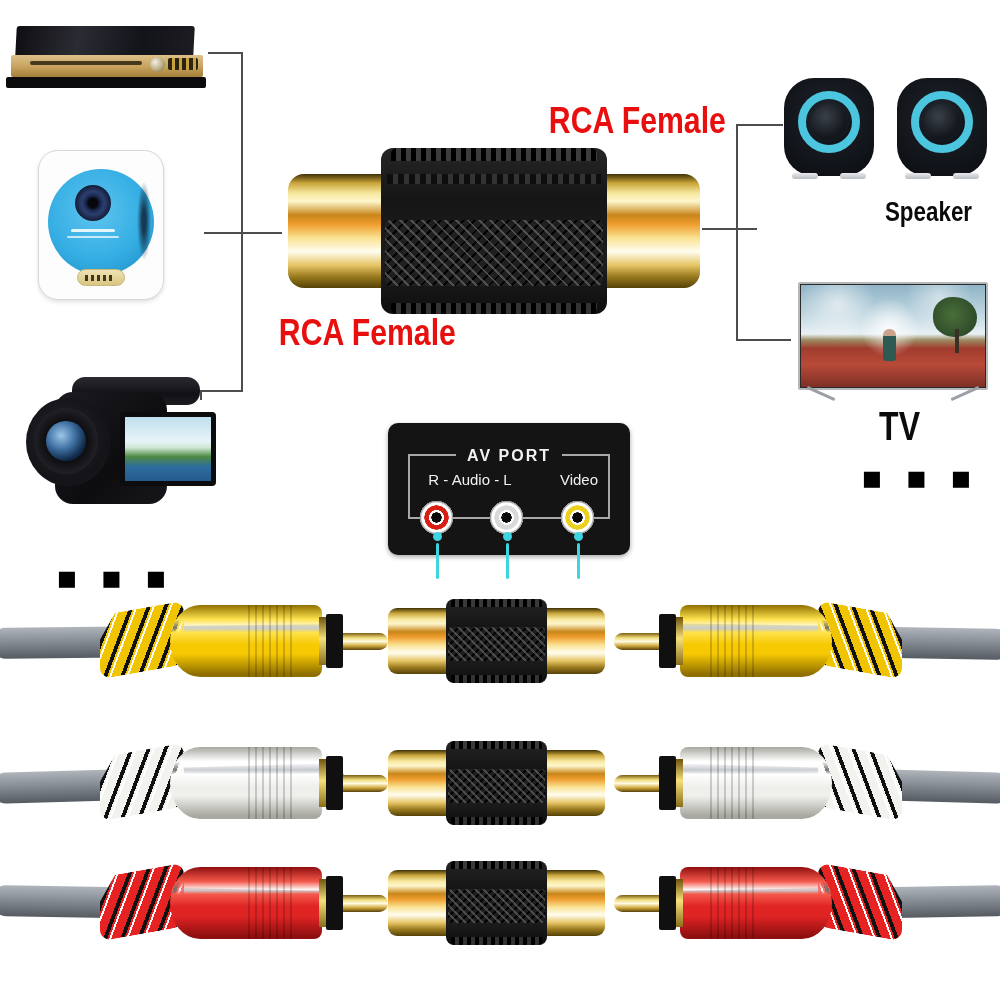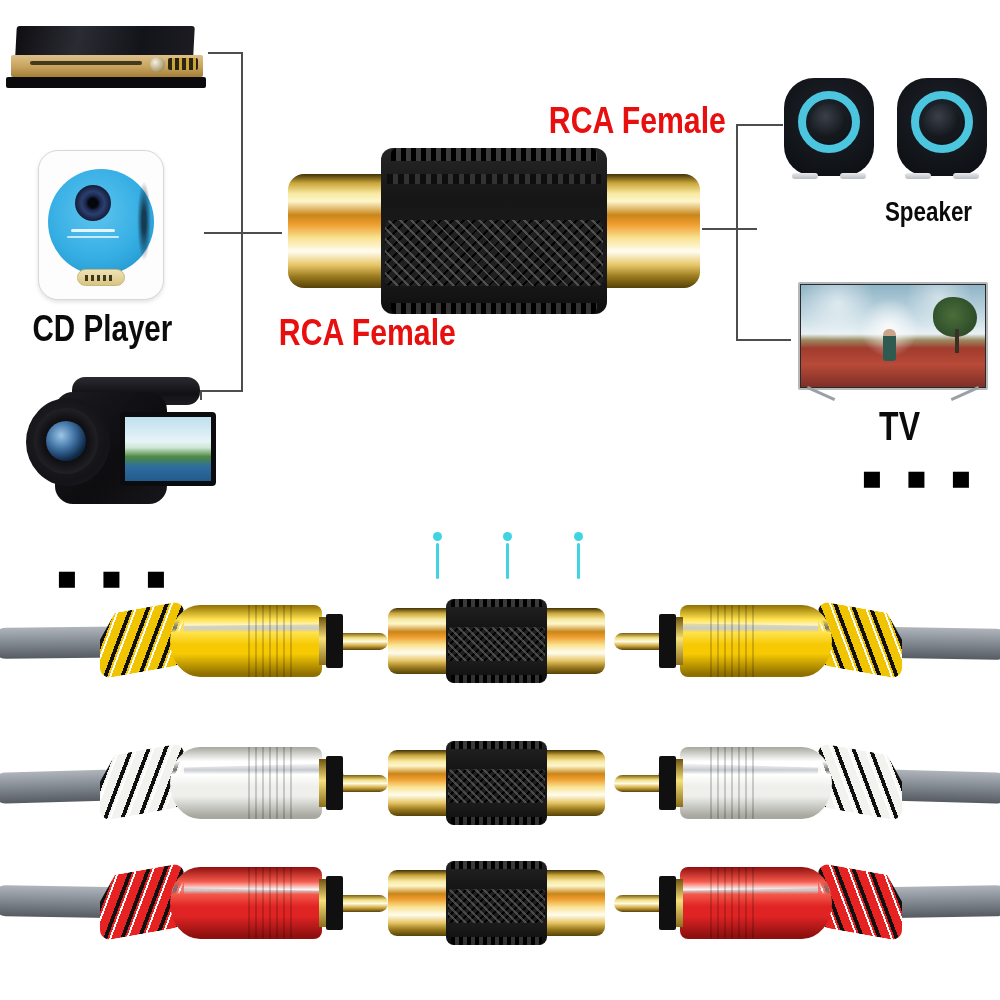--- a/index.html
+++ b/index.html
@@ -174,21 +174,20 @@
   <div class="cd-body">
     <div class="cd-disc"></div>
     <div class="cd-shadow"></div>
     <div class="cd-hub"></div>
     <div class="cd-txt1"></div>
     <div class="cd-txt2"></div>
     <div class="cd-disp">
         <i></i>
       </div>
   </div>
-  <div class="dev-label" style="left:10px; top:308px; width:185px; font-size:37px;"><span>CD Player</span></div>
 
   <div>
     <div class="vcr-handle"></div>
     <div class="vcr-body"></div>
     <div class="vcr-lens-housing"></div>
     <div class="vcr-lens-ring"></div>
     <div class="vcr-lens"></div>
     <div class="vcr-screen">
         <i></i>
       </div>
@@ -238,20 +237,34 @@
       <div class="tv-tree-top"></div>
       <div class="tv-trunk"></div>
       <div class="tv-child"></div>
     </div>
   </div>
   <div class="tv-leg" style="left:806px; top:392px; transform:rotate(24deg);"></div>
   <div class="tv-leg" style="left:950px; top:392px; transform:rotate(-24deg);"></div>
   <div class="dev-label" style="left:840px; top:404px; width:120px; font-size:40px;"><span>TV</span></div>
   <div class="more-ind" style="left:862px; top:466px;">■ ■ ■</div>
 
+  <div class="av-box">
+    <div class="av-title">AV PORT</div>
+
+    <div class="av-frame" style="left:20px; top:31px; width:48px; height:2px;"></div>
+    <div class="av-frame" style="left:174px; top:31px; width:48px; height:2px;"></div>
+    <div class="av-frame" style="left:20px; top:31px; width:2px; height:64px;"></div>
+    <div class="av-frame" style="left:220px; top:31px; width:2px; height:64px;"></div>
+    <div class="av-frame" style="left:20px; top:94px; width:202px; height:2px;"></div>
+    <div class="av-sub" style="left:28px; top:48px; width:108px; text-align:center;">R - Audio - L</div>
+    <div class="av-sub" style="left:162px; top:48px; width:58px; text-align:center;">Video</div>
+    <div class="jack" style="left: 25px; top: 71px; --ring: #d81f14;"></div>
+    <div class="jack" style="left: 95px; top: 71px; --ring: #d9d9d9;"></div>
+    <div class="jack" style="left: 166px; top: 71px; --ring: #ecd11c;"></div>
+  </div>
   <div class="cyan-dot" style="left:433px; top:532px;"></div>
   <div class="cyan-dot" style="left:503px; top:532px;"></div>
   <div class="cyan-dot" style="left:574px; top:532px;"></div>
   <div class="cyan-line" style="left:436px; top:543px; height:36px;"></div>
   <div class="cyan-line" style="left:506px; top:543px; height:36px;"></div>
   <div class="cyan-line" style="left:577px; top:543px; height:36px;"></div>
 
   <div class="row" style="top: 581px; --l: #ffe34d; --m: #f6c903; --d: #8f6f00; --f: #f0c400;">
     <div class="half" style="left:0;">
       <div class="cable" style="transform:rotate(-0.6deg);"></div>

